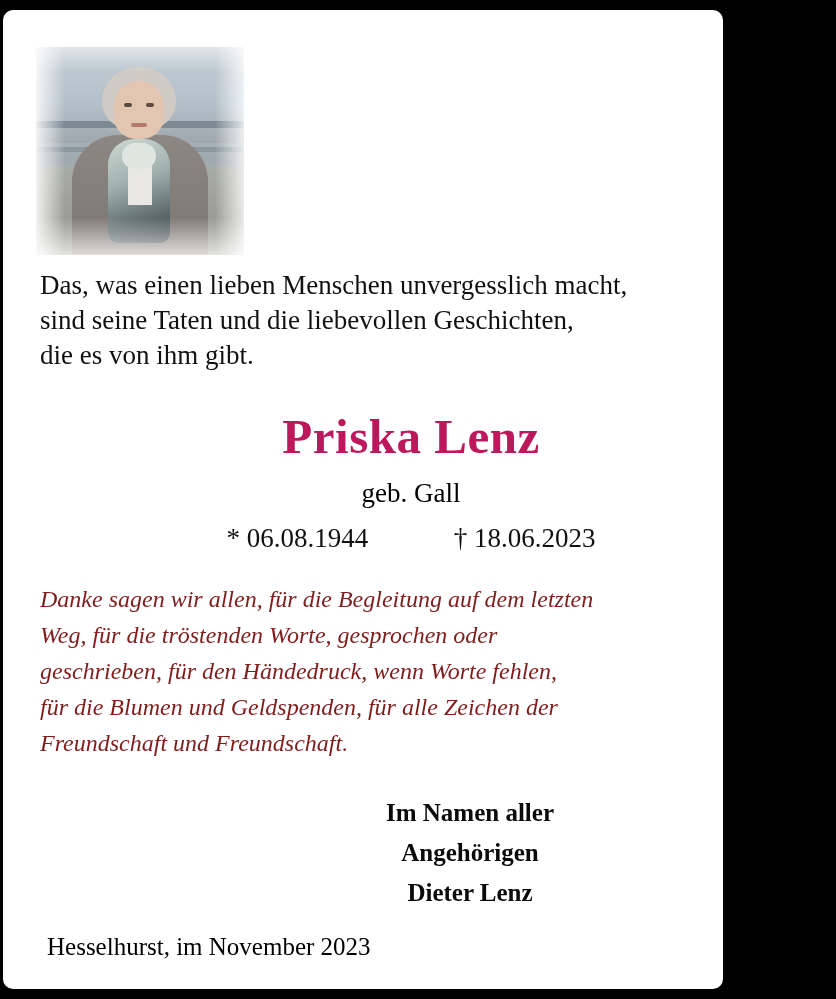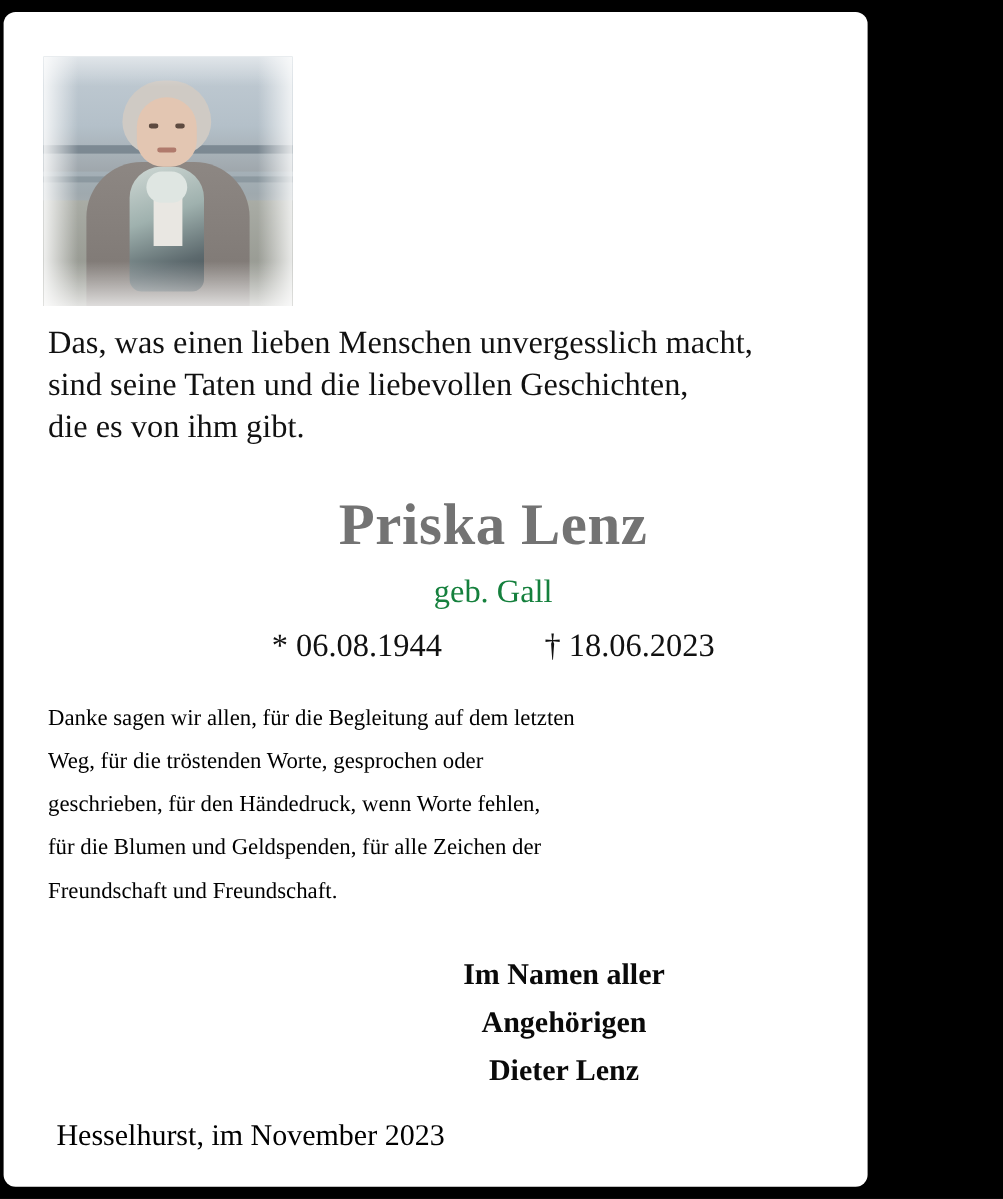--- a/index.html
+++ b/index.html
@@ -129,51 +129,52 @@
   .verse div { white-space: nowrap; }
   .name {
     position: absolute;
     left: 0;
     top: 398px;
     width: 816px;
     text-align: center;
     font-size: 49px;
     font-weight: bold;
     letter-spacing: 0.5px;
-    color: #737373;
+    color: #be185d;
   }
   .maiden {
     position: absolute;
     left: 0;
     top: 468px;
     width: 816px;
     text-align: center;
     font-size: 27px;
-    color: #15803d;
+    color: #000000;
   }
   .dates {
     position: absolute;
     left: 0;
     top: 513px;
     width: 816px;
     text-align: center;
     font-size: 27px;
     color: #111111;
   }
   .dates .birth { display: inline-block; }
   .dates .gap { display: inline-block; width: 72px; }
   .dates .death { display: inline-block; }
   .thanks {
     position: absolute;
     left: 37px;
     top: 571px;
     width: 750px;
-    font-size: 19px;
+    font-size: 24px;
     line-height: 36px;
-    color: #000000;
+    color: #7f1d1d;
+    font-style: italic;
   }
   .thanks div { white-space: nowrap; }
   .signature {
     position: absolute;
     left: 0;
     top: 783px;
     width: 816px;
     font-size: 25px;
     font-weight: bold;
     line-height: 40px;

